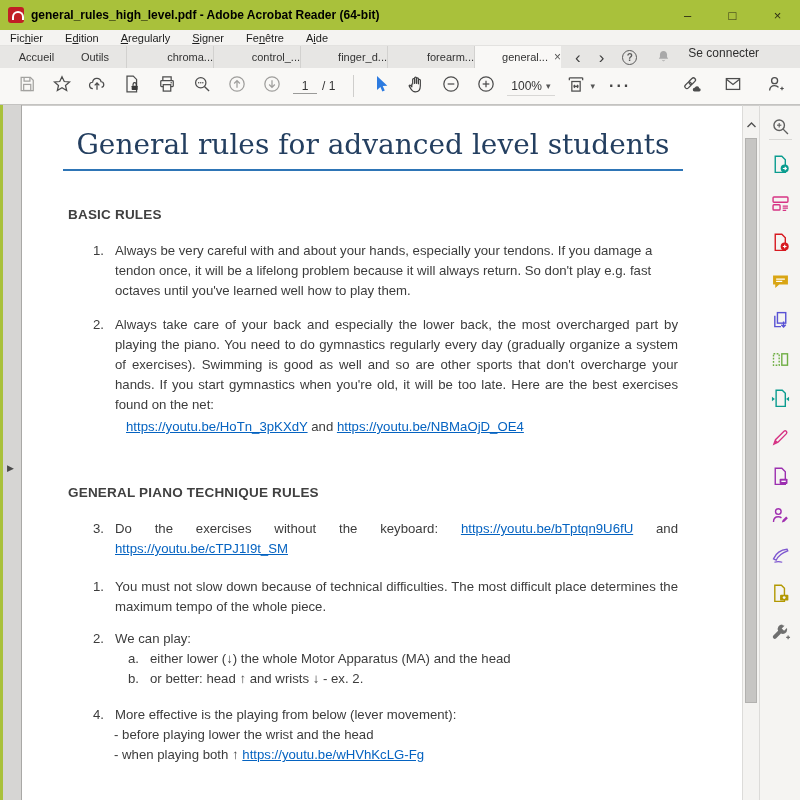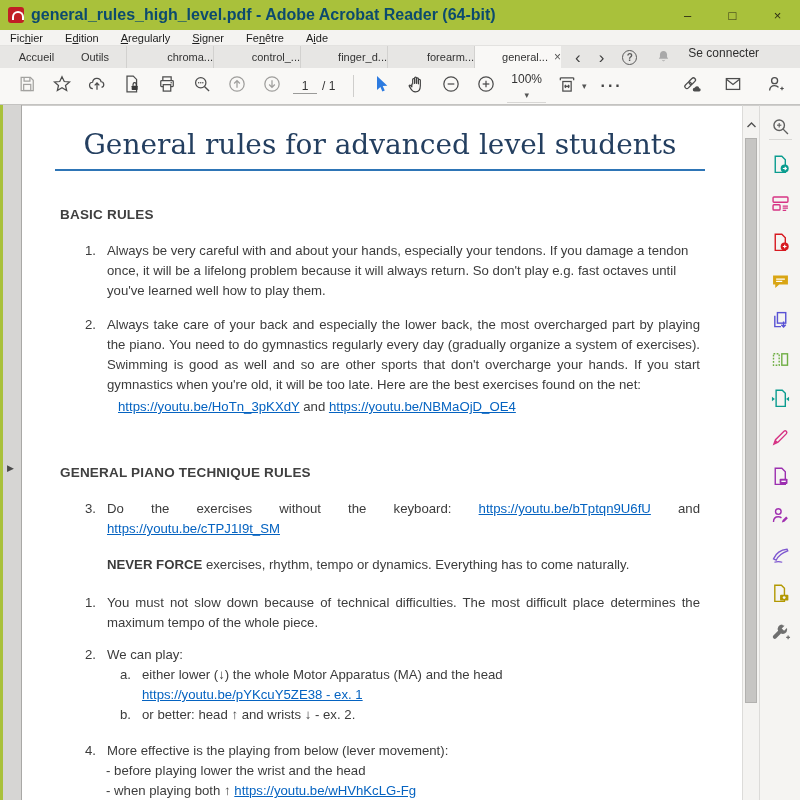--- a/index.html
+++ b/index.html
@@ -3,21 +3,21 @@
 <meta charset="utf-8">
 <style>
   * { margin:0; padding:0; box-sizing:border-box; }
   html,body { width:800px; height:800px; overflow:hidden; }
   body { font-family:"Liberation Sans", sans-serif; background:#fff; position:relative; }
   .window { position:absolute; inset:0; }
 
   
   .titlebar { position:absolute; top:0; left:0; right:0; height:30px; background:#a9c13b;
     display:flex; align-items:center; padding-left:8px; }
-  .titlebar .app-title { font-size:16px; color:#0c4a6e; margin-left:7px; font-weight:bold; }
+  .titlebar .app-title { font-size:12px; color:#000000; margin-left:7px; font-weight:bold; }
   .pdficon { width:16px; height:16px; background:#c11f25; border-radius:3px; position:relative; flex:none; }
   .pdficon::after { content:""; position:absolute; left:4px; top:4px; width:8px; height:7px;
     border:2px solid #fff; border-top-left-radius:6px; border-top-right-radius:6px; border-bottom:none; }
   .wctrls { margin-left:auto; display:flex; height:30px; }
   .wctrl { width:45px; height:30px; display:flex; align-items:center; justify-content:center;
     font-size:13px; color:#2d2d14; cursor:default; }
 
   
   .menubar { position:absolute; top:30px; left:0; right:0; height:16px; background:#f4f3f1;
     display:flex; align-items:center; padding-left:10px; gap:22px; border-bottom:1px solid #e3e2e0; }
@@ -44,21 +44,21 @@
   .toolbar { position:absolute; top:68px; left:0; right:0; height:37px; background:#f9f8f6;
     border-bottom:1px solid #c4c3c1; display:flex; align-items:center; padding-left:12px; }
   .tbtn { width:30px; height:30px; display:flex; align-items:center; justify-content:center; flex:none; }
   .tbtn svg { width:20px; height:20px; }
   .tb-gap { width:5px; flex:none; }
   .pageblock { display:flex; align-items:center; margin:0 6px; gap:5px; }
   .pageinput { width:24px; font-size:12px; text-align:center; border:none; outline:none;
     border-bottom:1px solid #9a9a98; background:transparent; color:#333; font-family:inherit; }
   .pagetotal { font-size:12px; color:#333; }
   .tb-divider { width:1px; height:22px; background:#cfcecc; margin:0 12px; flex:none; }
-  .zoomblock { display:flex; align-items:center; gap:4px; margin:16px 6px; border-bottom:1px solid #d8d7d5; padding:2px 4px;flex-direction:column; }
+  .zoomblock { display:flex; align-items:center; gap:4px; margin:16px 6px; border-bottom:1px solid #d8d7d5; padding:2px 4px; }
   .zoomlevel { font-size:12px; color:#333; }
   .caret { font-size:9px; color:#555; }
   .ellipsis { font-size:16px; letter-spacing:2px; color:#444; font-weight:bold; }
   .tb-right { margin-left:auto; display:flex; align-items:center; padding-right:10px; gap:12px; }
 
   
   .content { position:absolute; top:105px; left:0; right:0; bottom:0; }
   .frame-left { position:absolute; left:0; top:0; bottom:0; width:3px; background:#a9c13b; }
   .navstrip { position:absolute; left:3px; top:0; bottom:0; width:19px; background:#d6d5d3;
     border-right:1px solid #a9a8a6; }
@@ -74,21 +74,21 @@
   .scroll-thumb { position:absolute; top:32px; left:2px; width:12px; height:565px; background:#c6c5c3; border:1px solid #b2b1af; }
 
   
   .sidebar { position:absolute; right:0; top:0; bottom:0; width:41px; background:#f5f4f2;
     border-left:1px solid #dcdbd9; border-top:1px solid #cfcecc; }
   .sbtool { position:absolute; left:10px; width:21px; height:21px; }
   .sbtool svg { width:21px; height:21px; }
   .sb-divider { position:absolute; left:9px; top:33px; width:23px; height:1px; background:#d8d7d5; }
 
   
-  .docpage { padding:20px 42px 0 38px; color:#3c3c3c; font-size:13.2px; line-height:20px; }
+  .docpage { padding:20px 64px 0 38px; color:#3c3c3c; font-size:13.2px; line-height:20px;margin-left:8px; }
   .doc-title { font-family:"DejaVu Serif", serif; font-size:28px; line-height:38px; color:#243f60;
     text-align:center; }
   .doc-rule { border:none; border-top:2px solid #2e75b6; margin:5px -5px 0 -5px; }
   .doc-h { font-weight:bold; font-size:13.5px; color:#404040; letter-spacing:.2px; }
   .h1-basic { margin-top:34px; }
   .h2-general { margin-top:46px; }
   .li { display:flex; }
   .li .n { flex:0 0 22px; margin-left:25px; }
   .li .txt { flex:1; }
   .just { text-align:justify; }
@@ -325,39 +325,33 @@
           <a class="doclink">https://youtu.be/HoTn_3pKXdY</a><span> and </span><a class="doclink">https://youtu.be/NBMaOjD_OE4</a>
         </div>
 
         <div class="doc-h h2-general">GENERAL PIANO TECHNIQUE RULES</div>
 
         <div class="li mt16">
           <span class="n">3.</span>
           <span class="txt just"><span>Do the exercises without the keyboard: </span><a class="doclink">https://youtu.be/bTptqn9U6fU</a><span> and </span><a class="doclink">https://youtu.be/cTPJ1I9t_SM</a></span>
         </div>
 
-        <div class="never">
-          <b>NEVER FORCE</b><span> exercises, rhythm, tempo or dynamics. Everything has to come naturally.</span>
-        </div>
 
         <div class="li mt18">
           <span class="n">1.</span>
           <span class="txt just">You must not slow down because of technical difficulties. The most difficult place determines the maximum tempo of the whole piece.</span>
         </div>
 
         <div class="li mt12">
           <span class="n">2.</span>
           <span class="txt">We can play:</span>
         </div>
         <div class="sub">
           <span class="sn">a.</span>
           <span>either lower (↓) the whole Motor Apparatus (MA) and the head</span>
-        </div>
-        <div class="sublink">
-          <a class="doclink">https://youtu.be/pYKcuY5ZE38 - ex. 1</a>
         </div>
         <div class="sub">
           <span class="sn">b.</span>
           <span>or better: head ↑ and wrists ↓ - ex. 2.</span>
         </div>
 
         <div class="li mt16">
           <span class="n">4.</span>
           <span class="txt">More effective is the playing from below (lever movement):</span>
         </div>

